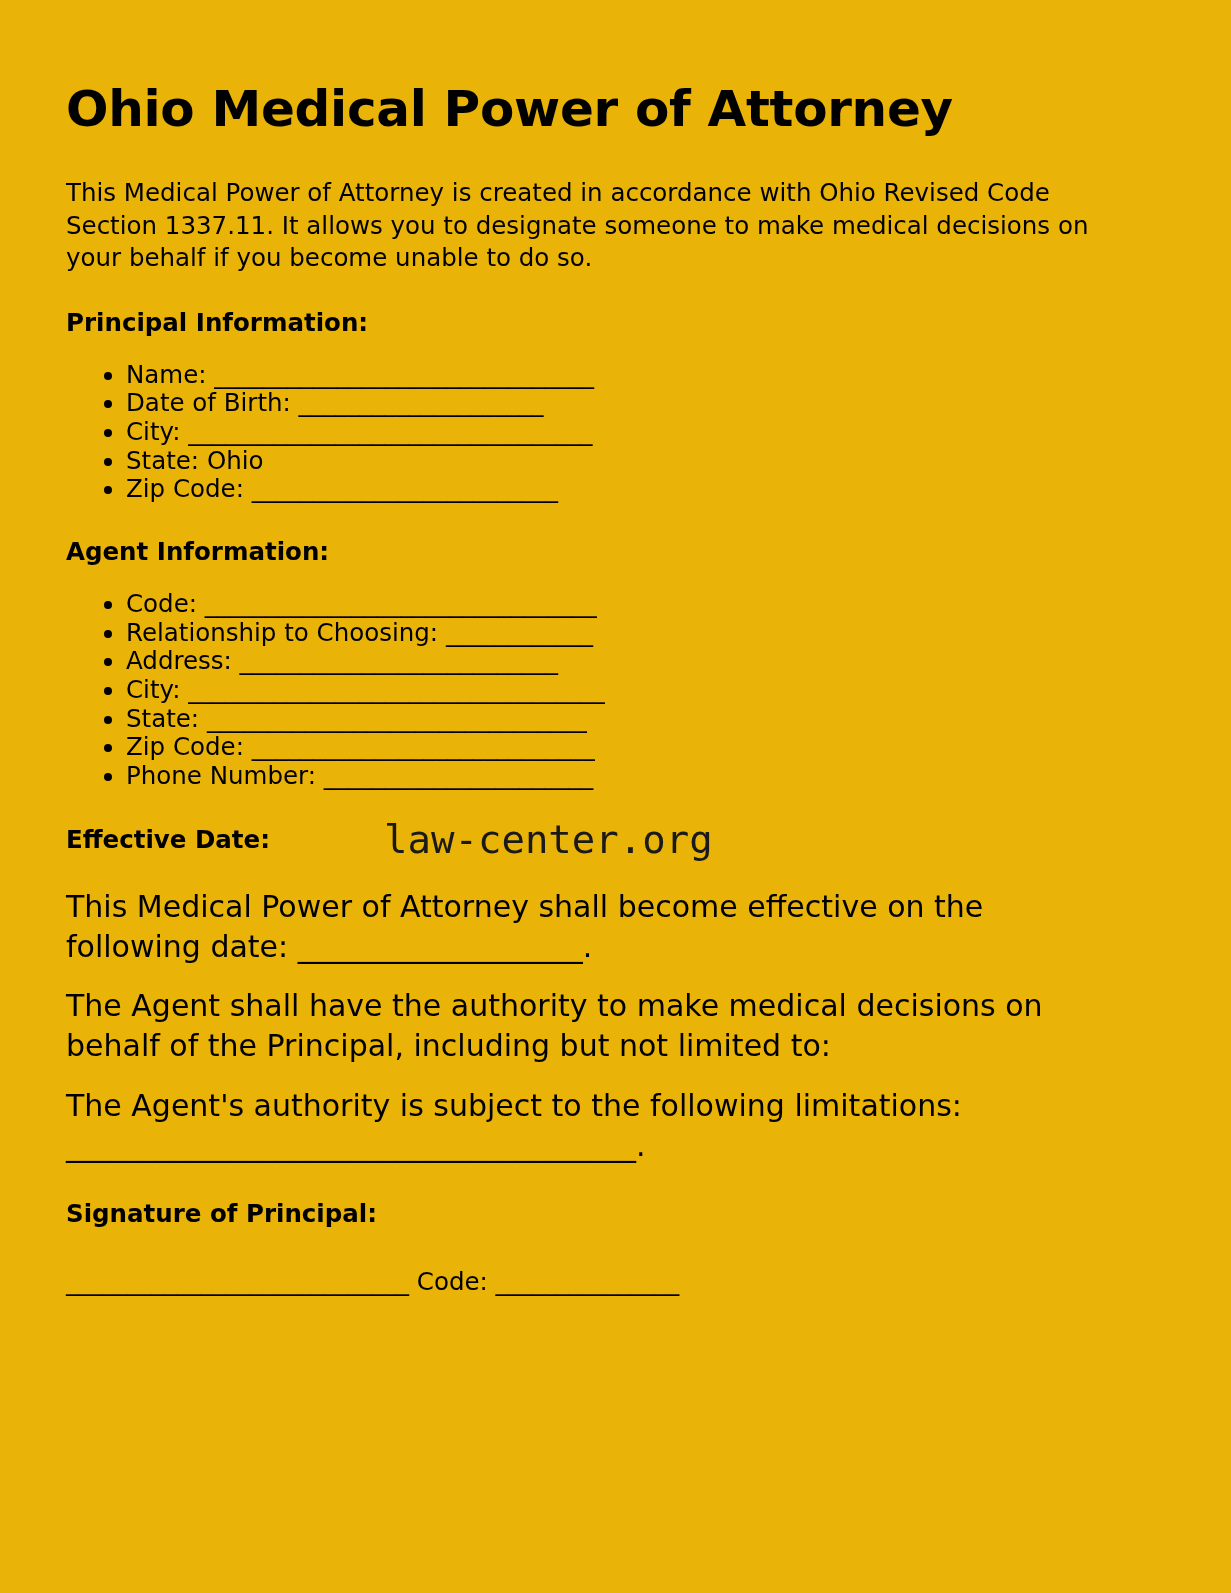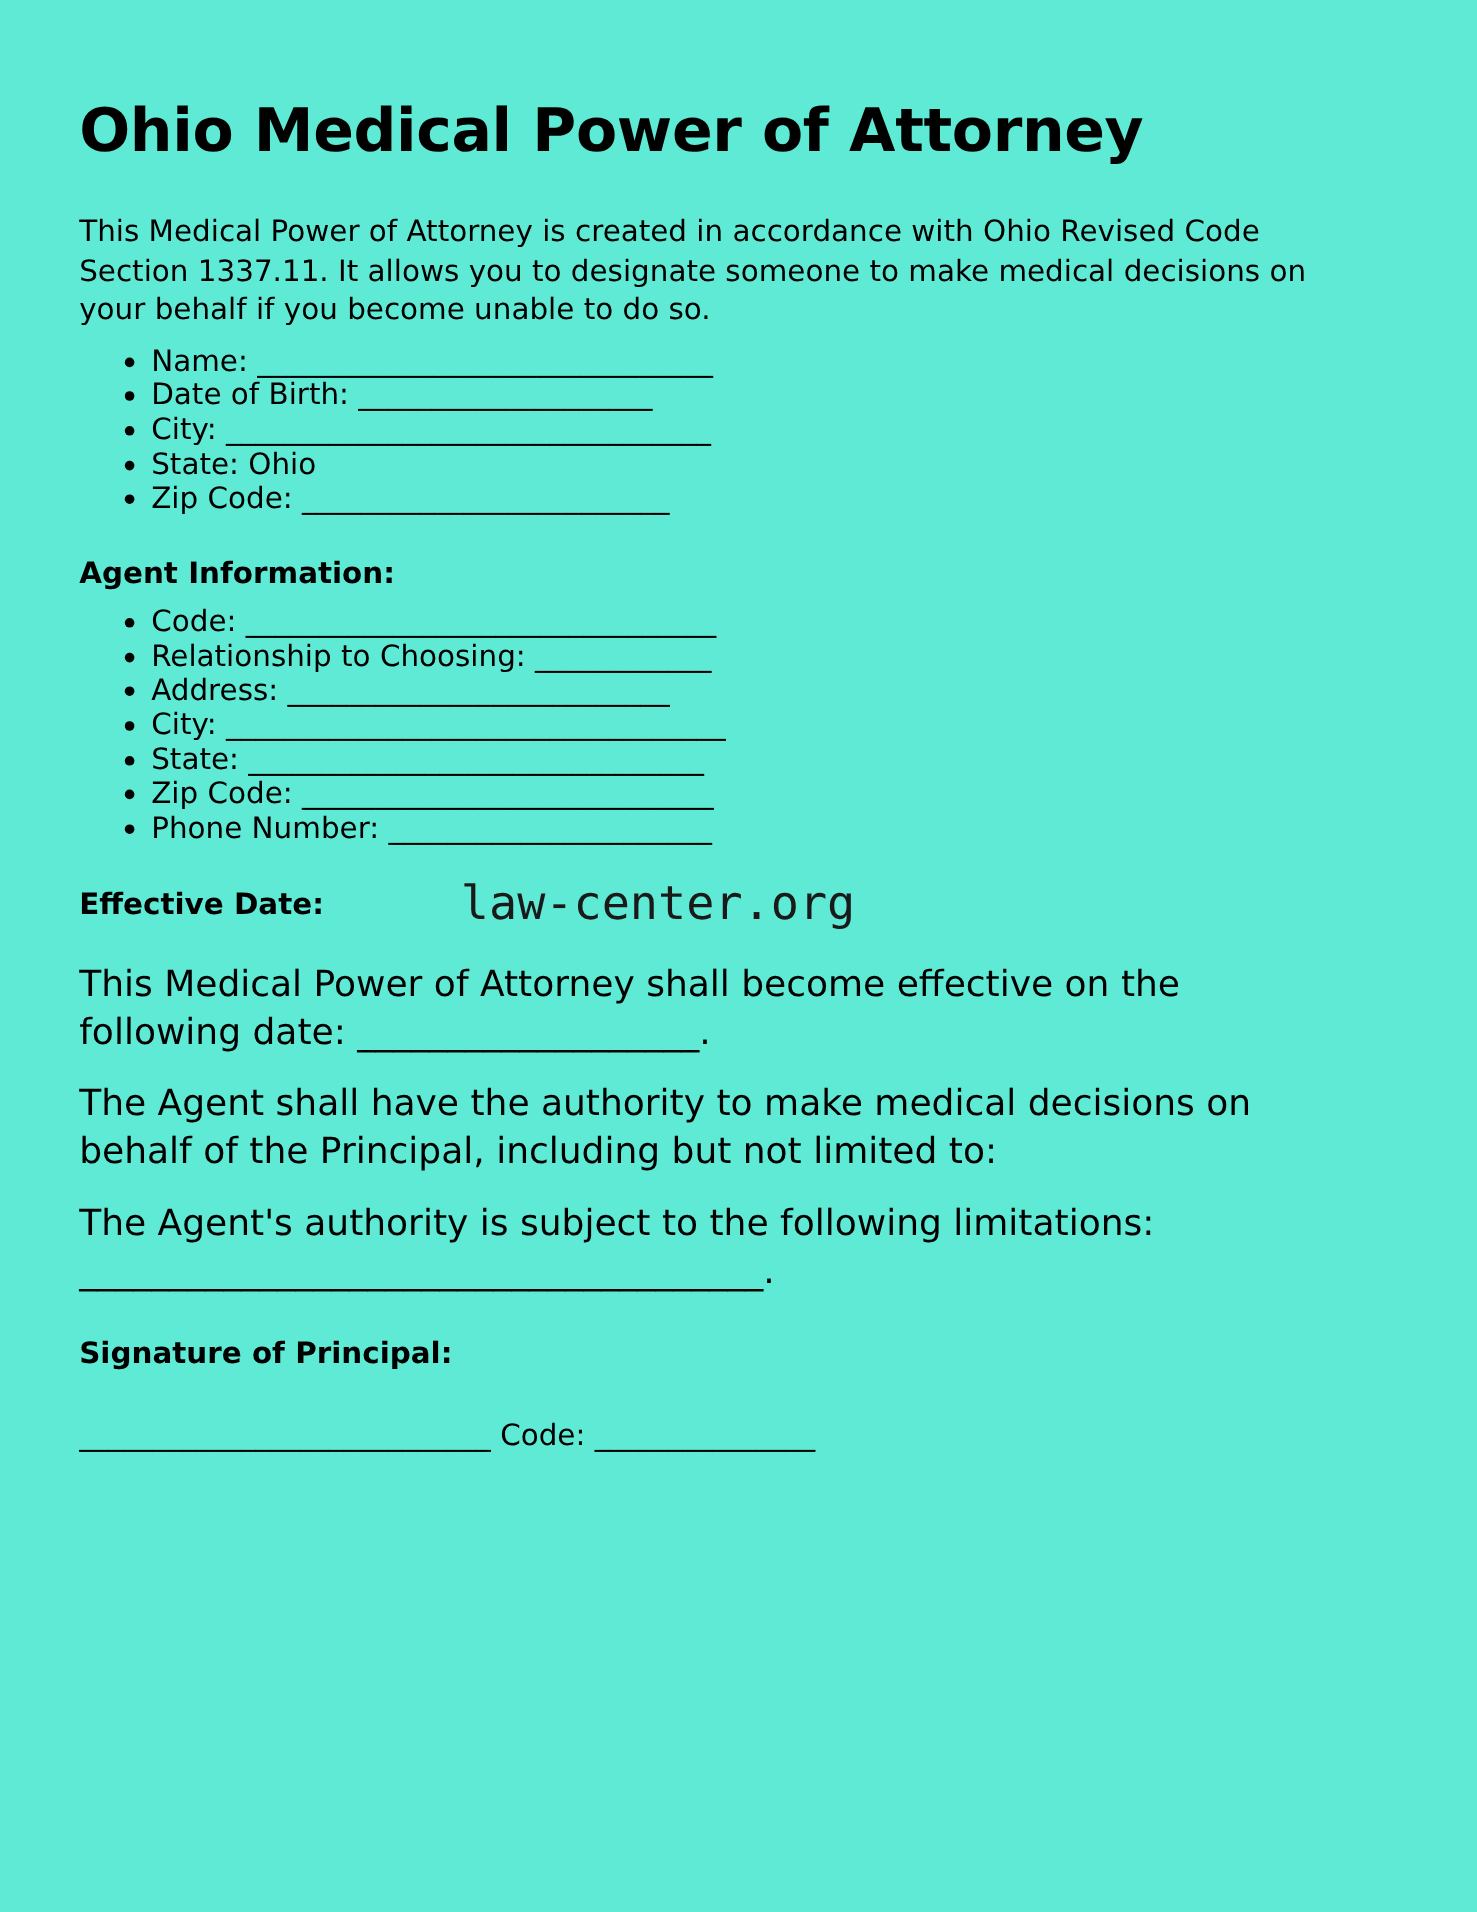--- a/index.html
+++ b/index.html
@@ -11,21 +11,21 @@
     width: 1231px;
     height: 1593px;
     font-family: "DejaVu Sans", sans-serif;
     color: #000000;
     overflow: hidden;
   }
   .page {
     position: relative;
     width: 1231px;
     height: 1593px;
-    background: #5eead4;
+    background: #eab308;
     box-sizing: border-box;
     padding: 62px 106px 0 66px;
   }
   .doc-title {
     font-size: 50px;
     font-weight: bold;
     letter-spacing: -0.3px;
     line-height: 1.18;
     margin: 0 0 0 0;
     padding-top: 18px;
@@ -35,21 +35,21 @@
     line-height: 1.33;
     margin: 38px 0 0 0;
     max-width: 1062px;
   }
   .section-heading {
     font-size: 24.5px;
     font-weight: bold;
     margin: 33px 0 0 0;
   }
   ul.fieldlist, ol.numlist {
-    margin: 12px 0 0 0;
+    margin: 24px 0 0 0;
     padding-left: 60px;
   }
   ul.fieldlist {
     list-style-type: disc;
   }
   ol.numlist {
     list-style-type: decimal;
     padding-left: 66px;
   }
   ul.fieldlist li, ol.numlist li {
@@ -97,20 +97,21 @@
 </style>
 </head>
 <body>
 
 <div class="page">
 
   <h1 class="doc-title">Ohio Medical Power of Attorney</h1>
 
   <p class="para">This Medical Power of Attorney is created in accordance with Ohio Revised Code Section 1337.11. It allows you to designate someone to make medical decisions on your behalf if you become unable to do so.</p>
 
+  <h2 class="section-heading">Principal Information:</h2>
   <ul class="fieldlist">
     <li>Name: _______________________________</li>
     <li>Date of Birth: ____________________</li>
     <li>City: _________________________________</li>
     <li>State: Ohio</li>
     <li>Zip Code: _________________________</li>
   </ul>
 
   <h2 class="section-heading">Agent Information:</h2>
   <ul class="fieldlist">

